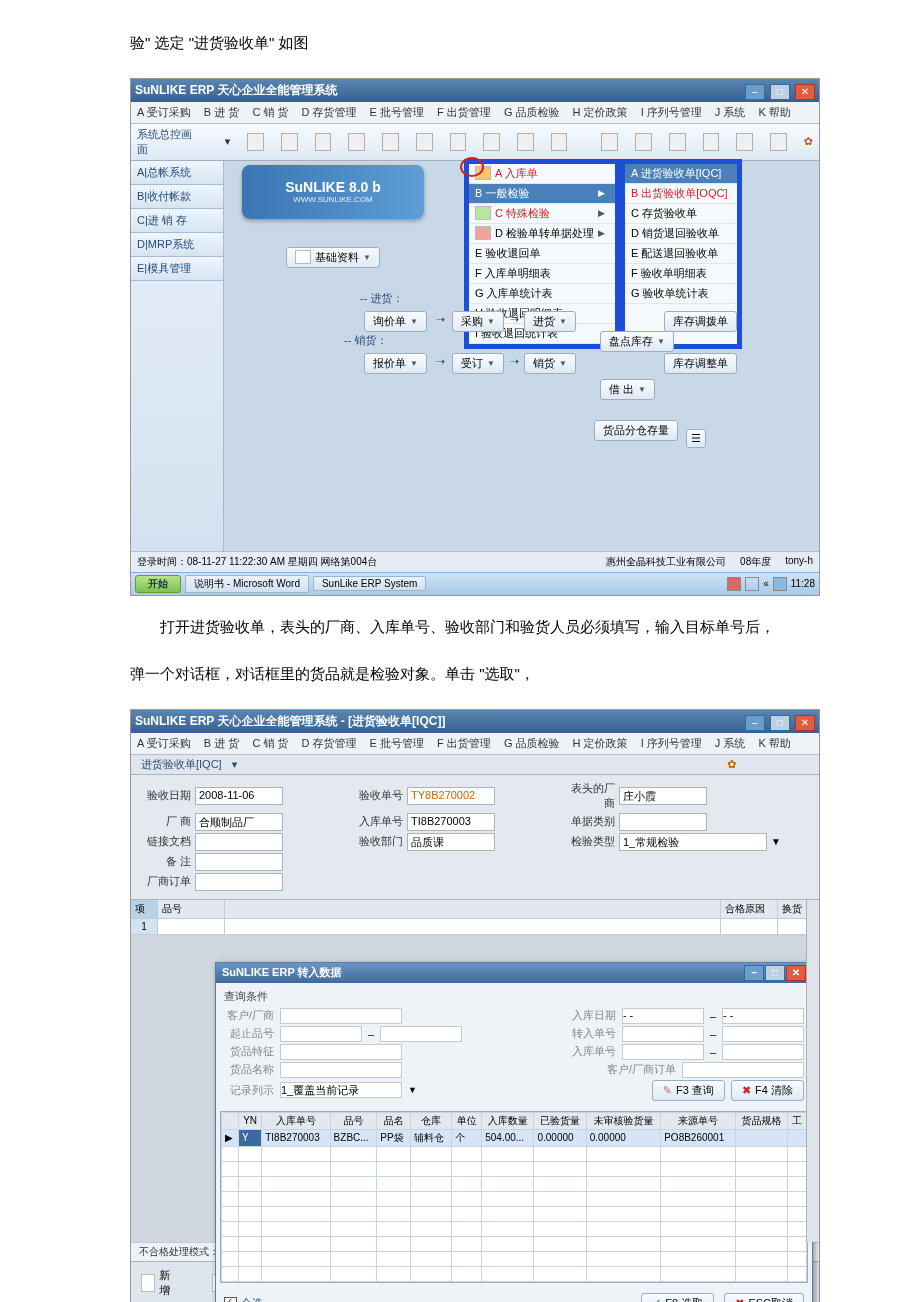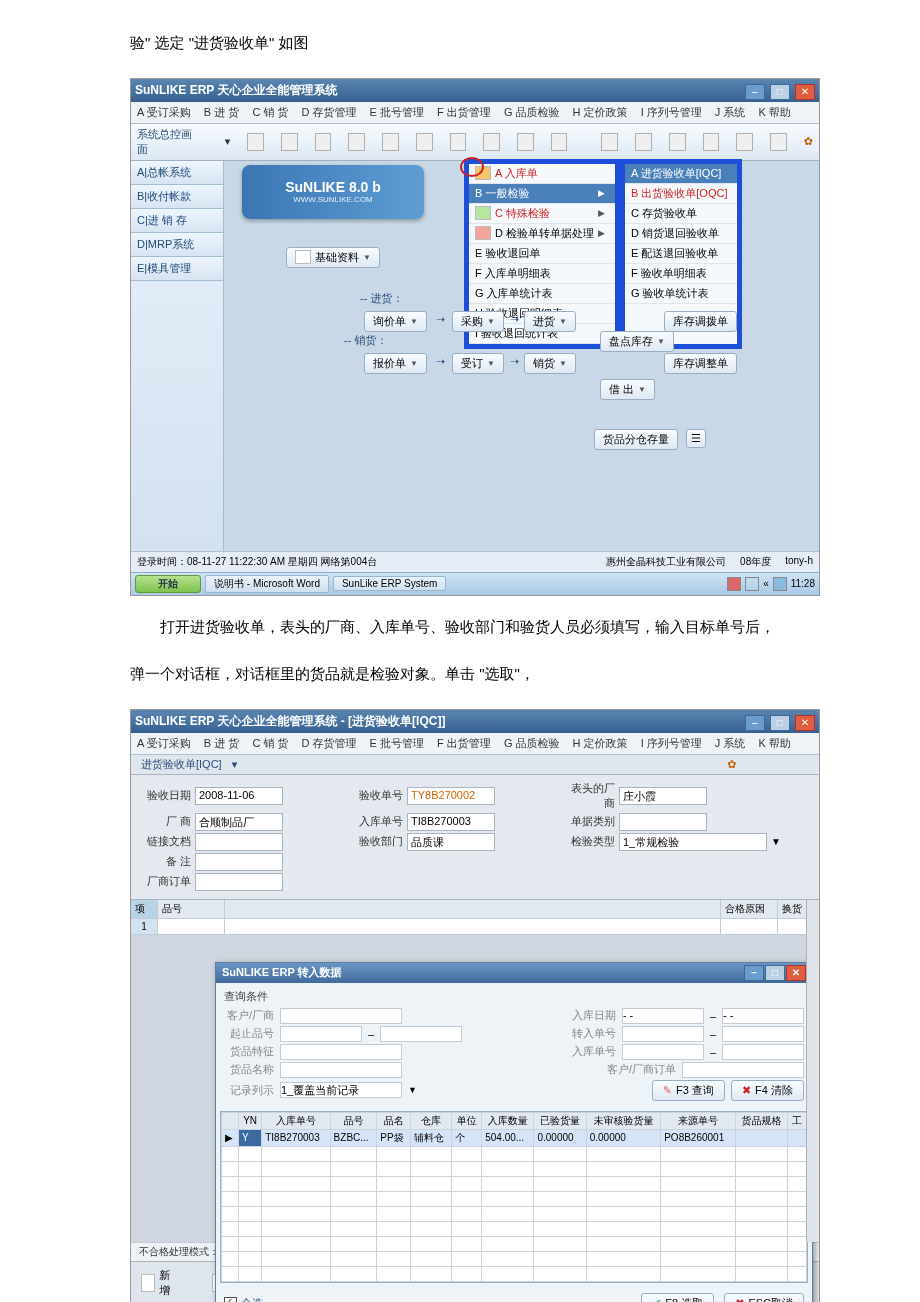--- a/index.html
+++ b/index.html
@@ -33,21 +33,21 @@
   .poprow .ar { margin-left:auto; font-size:9px; color:#555; }
   .poprow.hi .ar{color:#fff;}
   .ico { width:14px; height:12px; border:1px solid #bbb; background:#fff; display:inline-block; }
   .ico.g{background:#b7e6a0;} .ico.o{background:#f6c66d;} .ico.r{background:#f3a49a;}
   .chip { position:absolute; font-size:11px; background:linear-gradient(#f8fcff,#dfe9f3); border:1px solid #9aaec2; border-radius:3px; padding:2px 8px; white-space:nowrap; display:inline-flex; align-items:center; gap:4px; }
   .chip .tr{font-size:8px;color:#555;}
   .note { position:absolute; font-size:11px; color:#2a4d7a; }
   .footerbar { background:#e5ecf5; border-top:1px solid #b0c0d0; font-size:10px; padding:3px 6px; display:flex; gap:14px; }
   .footerbar .grow{flex:1;}
   .taskbar { background:linear-gradient(#cfe3f5,#a9c9e6); border-top:1px solid #8aaecb; font-size:10px; padding:2px 4px; display:flex; align-items:center; gap:4px; }
-  .taskbar .start { background:linear-gradient(#b6e28f,#7ec24d); border:1px solid #5f9a36; padding:1px 22px; border-radius:3px; font-weight:bold; color:#234; }
+  .taskbar .start { background:linear-gradient(#b6e28f,#7ec24d); border:1px solid #5f9a36; padding:1px 12px; border-radius:3px; font-weight:bold; color:#234; }
   .taskbar .tab { background:linear-gradient(#eaf3fb,#cfe0ef); border:1px solid #9ab6cd; padding:1px 8px; border-radius:2px; }
   .taskbar .grow{flex:1;}
   .taskbar .tray{display:flex;align-items:center;gap:4px;}
   .tray .sq { width:12px; height:12px; border:1px solid #888; }
   .red { color:#c22; }
   
   .form { background:#e4e9f0; padding:6px 8px; font-size:11px; }
   .frow { display:flex; align-items:center; gap:4px; margin-bottom:2px; flex-wrap:nowrap; }
   .flab { color:#333; width:52px; text-align:right; }
   .fval { background:#fff; border:1px solid #a9b4c0; padding:1px 3px; min-width:80px; height:14px; font-size:11px; }
@@ -256,21 +256,21 @@
         <div class="chip" style="left:440px; top:150px;">
             <span>库存调拨单</span>
           </div>
         <div class="chip" style="left:440px; top:192px;">
             <span>库存调整单</span>
           </div>
         <div class="chip" style="left:376px; top:218px;">
             <span>借  出</span>
             <span class="tr">▼</span>
           </div>
-        <div class="chip" style="left:370px; top:268px;">
+        <div class="chip" style="left:370px; top:259px;">
             <span>货品分仓存量</span>
           </div>
         <div class="chip" style="left:462px; top:268px; padding:2px 4px;">☰</div>
 
       </div>
     </div>
     <div class="footerbar">
       <span>登录时间：08-11-27 11:22:30 AM 星期四  网络第004台</span>
       <span class="grow"></span>
       <span>惠州全晶科技工业有限公司</span>

